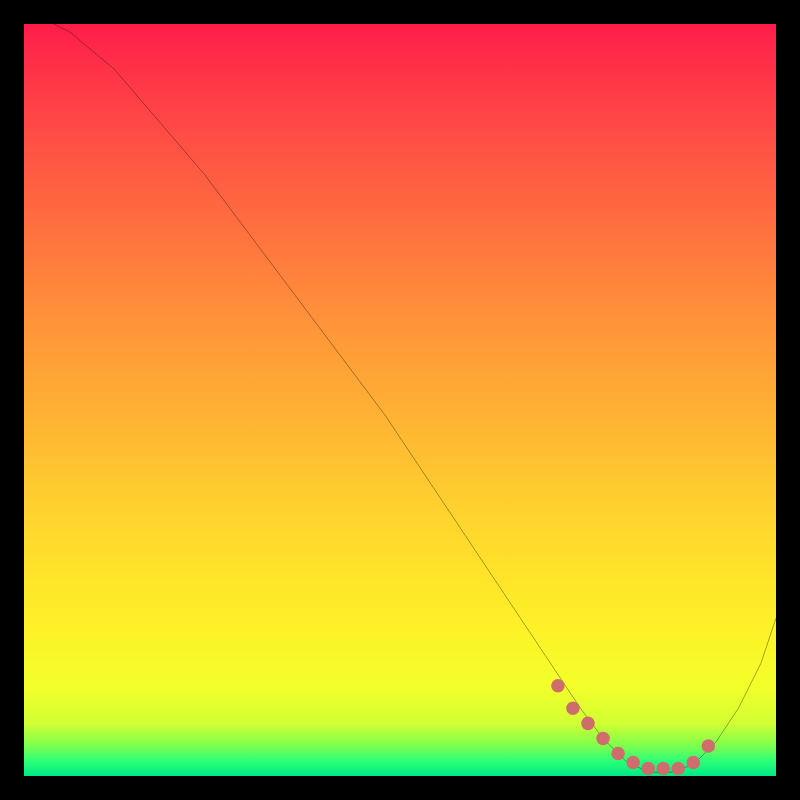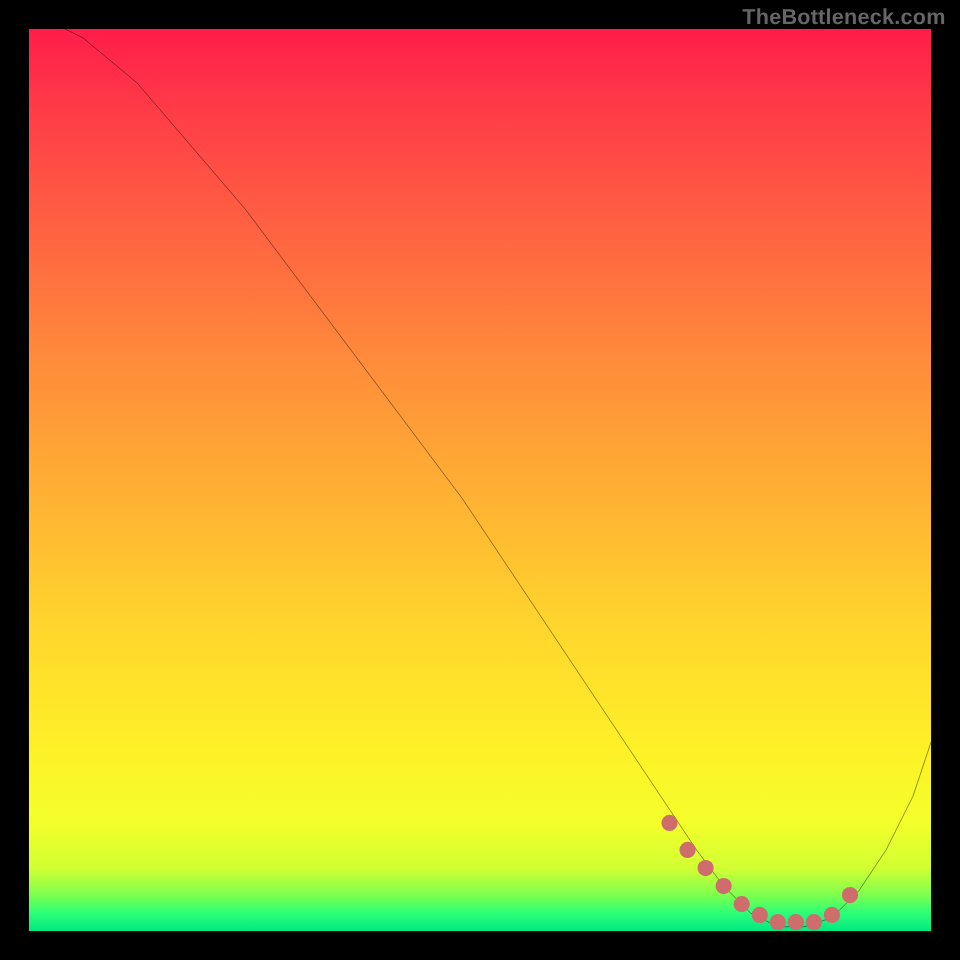--- a/index.html
+++ b/index.html
@@ -56,21 +56,20 @@
   }
   svg.curve {
     position: absolute;
     inset: 0;
   }
 </style>
 </head>
 <body>
 
 <div class="frame">
-  <div class="watermark">TheBottleneck.com</div>
 
   <div class="plot-area">
     <div class="gradient"></div>
 
     <svg class="curve" viewBox="0 0 100 100" preserveAspectRatio="none">
       <g>
         <path id="curve-path" fill="none" stroke="#000000" stroke-width="0.35" vector-effect="non-scaling-stroke" d="M0.00 -2.00 L6.00 1.00 L12.00 6.00 L18.00 13.00 L24.00 20.00 L30.00 28.00 L36.00 36.00 L42.00 44.00 L48.00 52.00 L54.00 61.00 L58.00 67.00 L62.00 73.00 L66.00 79.00 L70.00 85.00 L74.00 91.00 L77.00 95.00 L80.00 98.00 L83.00 99.50 L86.00 99.50 L89.00 98.50 L92.00 95.50 L95.00 91.00 L98.00 85.00 L100.00 79.00"></path>
       </g>
       <g id="markers">
           <circle cx="71.00" cy="88.00" r="0.9" fill="#cf6d6d"></circle>

